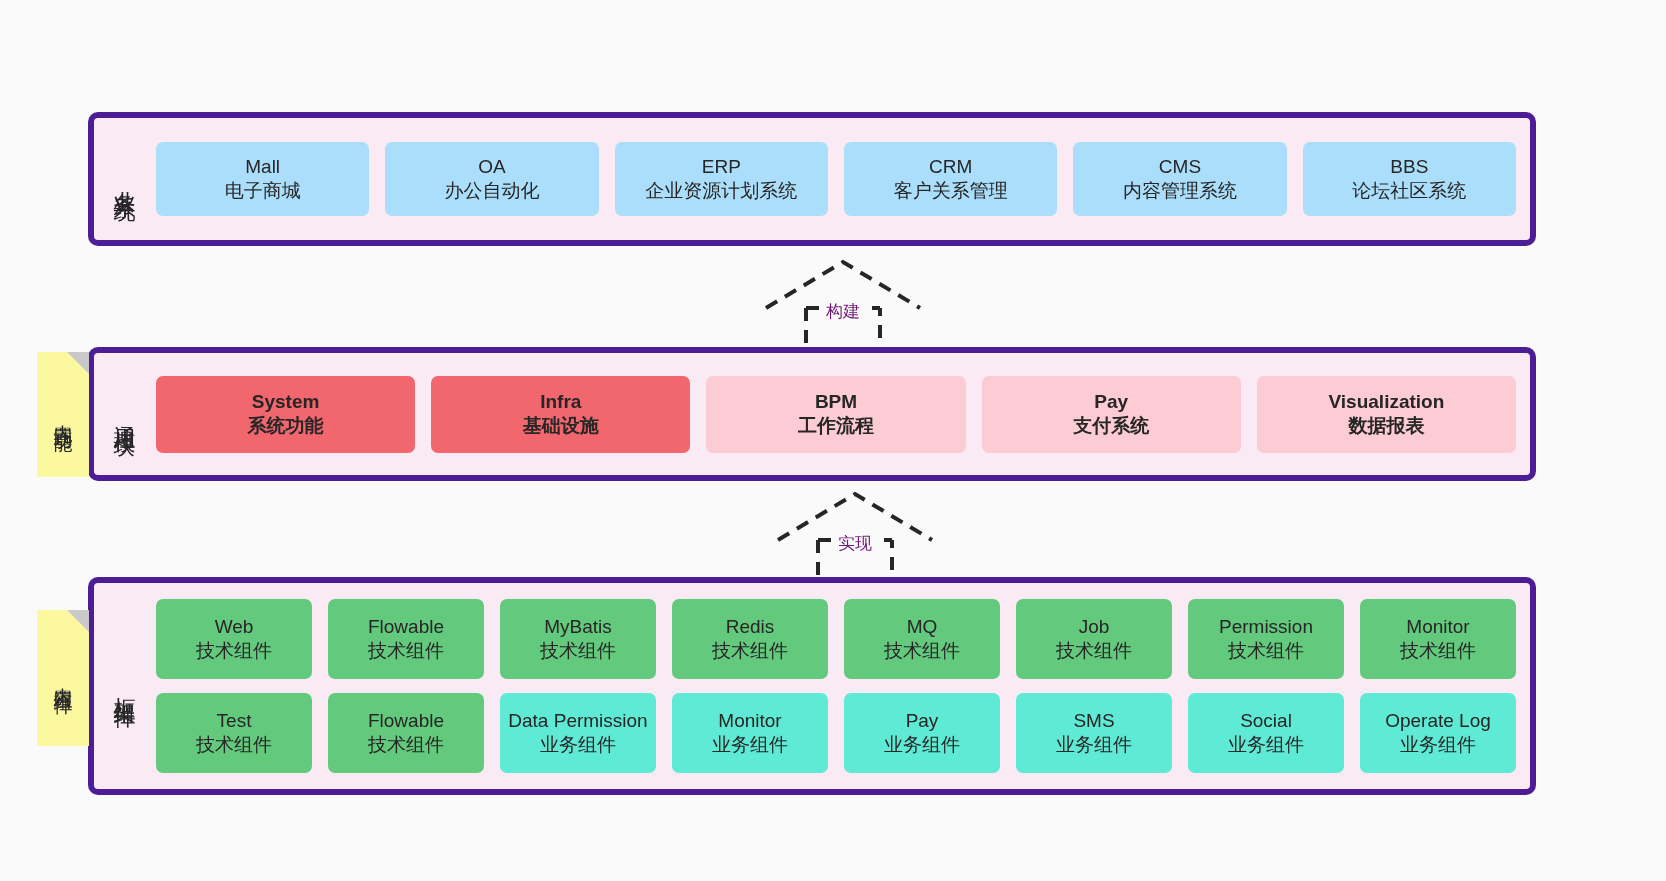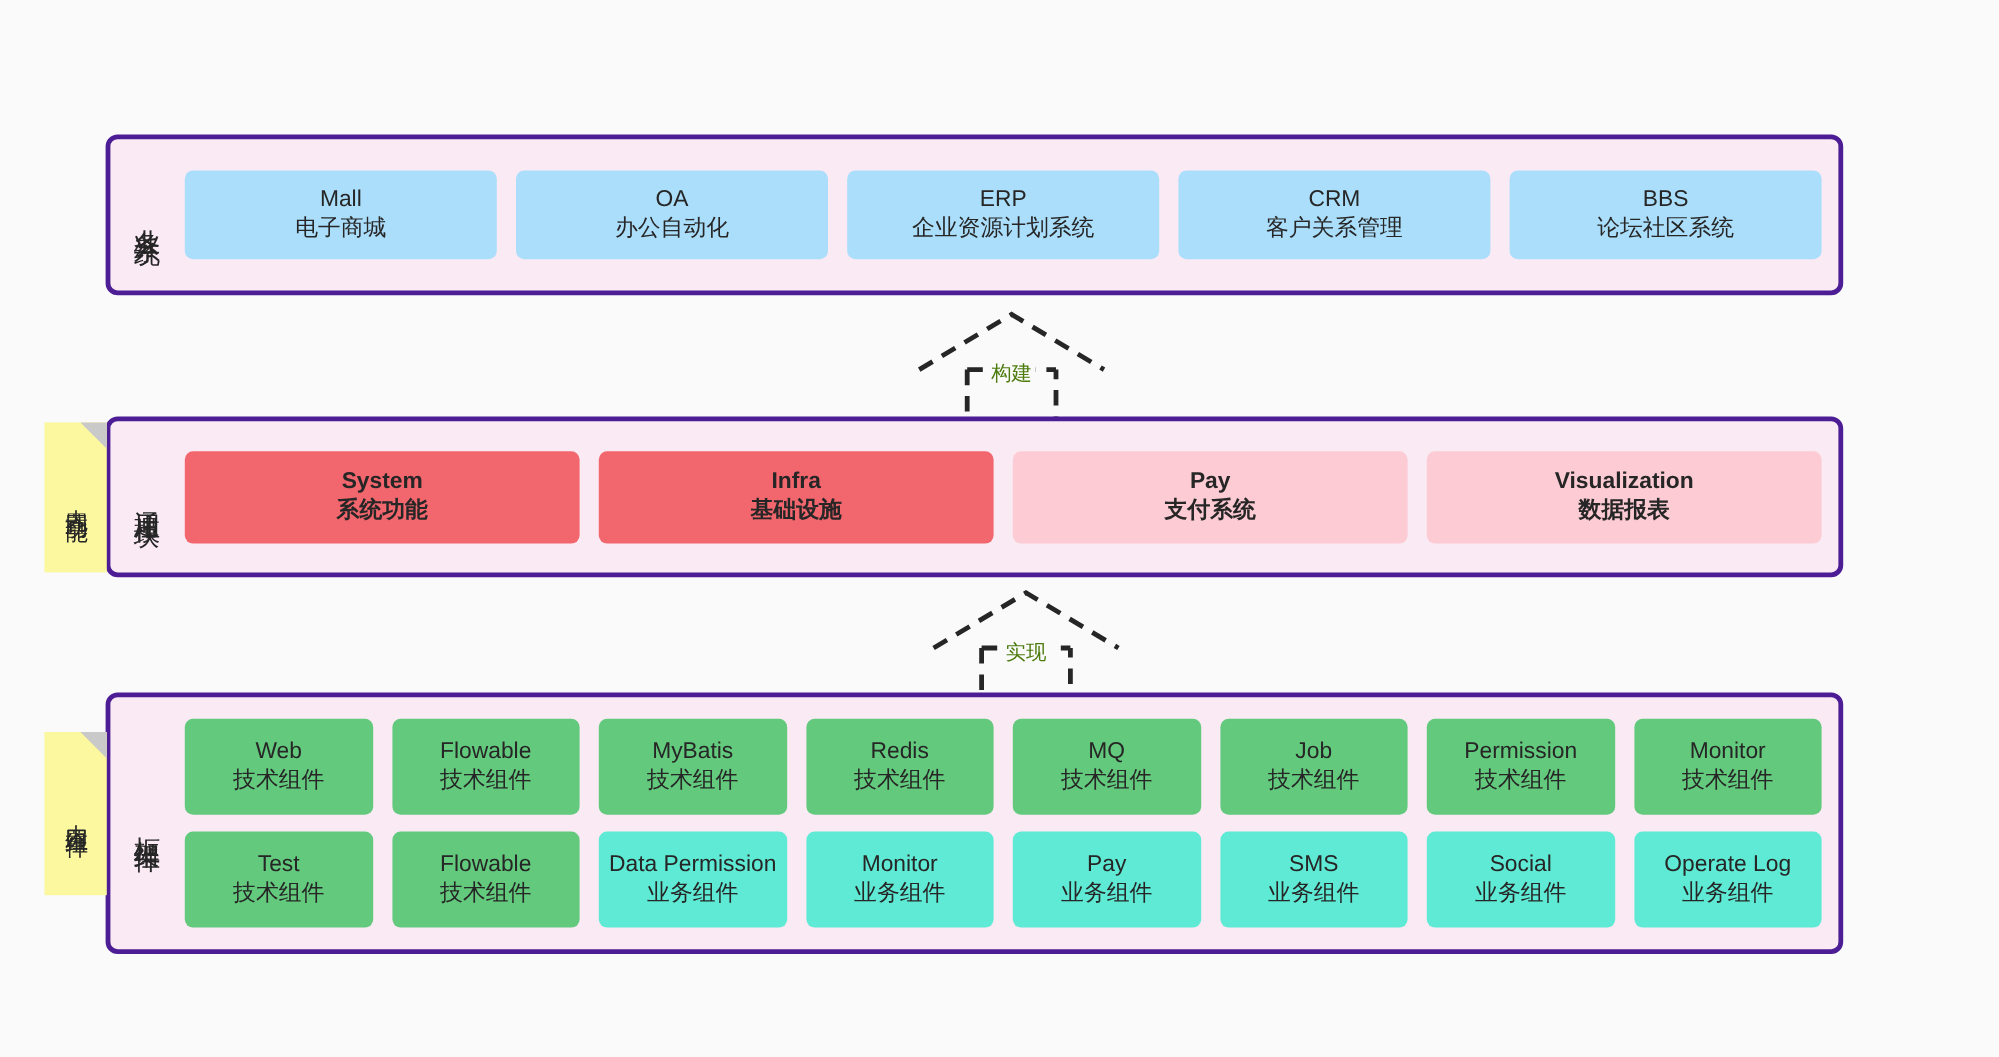--- a/index.html
+++ b/index.html
@@ -13,21 +13,21 @@
     width: 1666px;
     height: 881px;
     background: #fafafa;
     overflow: hidden;
   }
 
   
   .layer {
     position: absolute;
     background: #f9eaf4;
-    border: 4px solid #4c1d95;
+    border: 6px solid #4c1d95;
     border-radius: 10px;
     display: flex;
     align-items: stretch;
     padding: 10px 14px;
   }
   .layer-title {
     flex: 0 0 auto;
     width: 34px;
     display: flex;
     align-items: center;
@@ -123,21 +123,21 @@
   }
   .arrow svg { display: block; width: 170px; height: 98px; }
   .arrow .arrow-label {
     position: absolute;
     left: 50%;
     transform: translateX(-50%);
     top: 44px;
     background: #fafafa;
     padding: 0 3px;
     font-size: 17px;
-    color: #4d7c0f;
+    color: #701a75;
     white-space: nowrap;
     user-select: none;
   }
   #arrow-build     { left: 758px; top: 256px; }
   #arrow-implement { left: 770px; top: 488px; text-align: right; }
 </style>
 </head>
 <body>
 
 <div id="stage">
@@ -154,20 +154,24 @@
           <span class="en">OA</span>
           <span class="cn">办公自动化</span>
         </div>
         <div class="card c-blue">
           <span class="en">ERP</span>
           <span class="cn">企业资源计划系统</span>
         </div>
         <div class="card c-blue">
           <span class="en">CRM</span>
           <span class="cn">客户关系管理</span>
+        </div>
+        <div class="card c-blue">
+          <span class="en">CMS</span>
+          <span class="cn">内容管理系统</span>
         </div>
         <div class="card c-blue">
           <span class="en">BBS</span>
           <span class="cn">论坛社区系统</span>
         </div>
       </div>
     </div>
   </div>
 
   <div class="arrow" id="arrow-build">
@@ -185,20 +189,24 @@
       <div class="row">
         <div class="card c-red">
           <span class="en">System</span>
           <span class="cn">系统功能</span>
         </div>
         <div class="card c-red">
           <span class="en">Infra</span>
           <span class="cn">基础设施</span>
         </div>
         <div class="card c-pink">
+          <span class="en">BPM</span>
+          <span class="cn">工作流程</span>
+        </div>
+        <div class="card c-pink">
           <span class="en">Pay</span>
           <span class="cn">支付系统</span>
         </div>
         <div class="card c-pink">
           <span class="en">Visualization</span>
           <span class="cn">数据报表</span>
         </div>
       </div>
     </div>
   </div>

